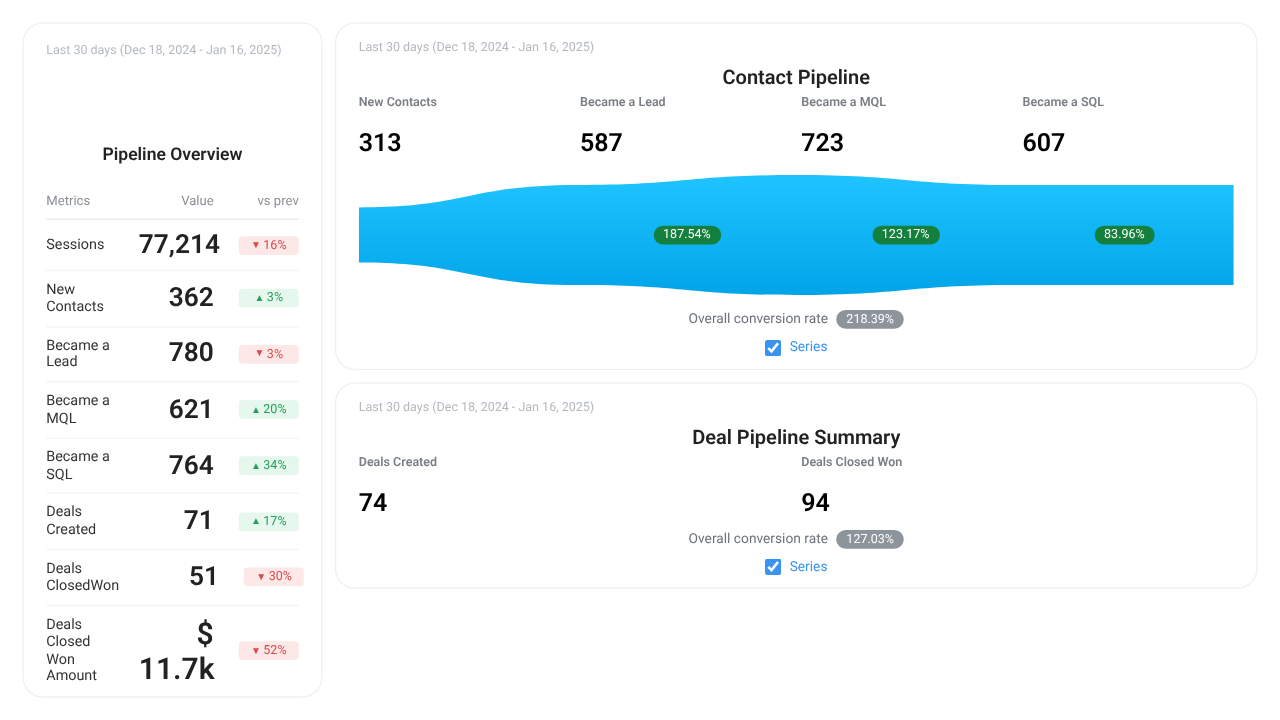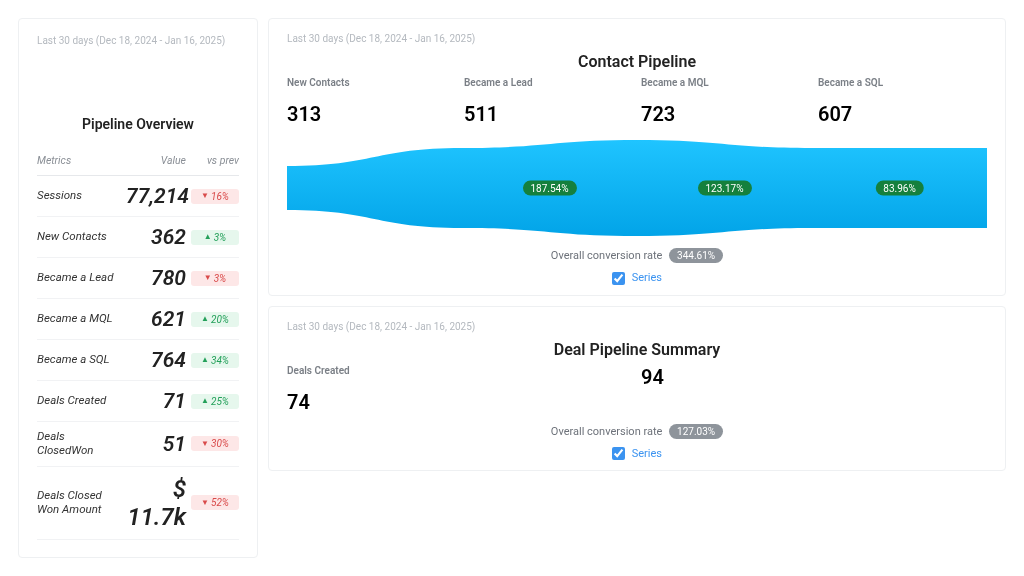--- a/index.html
+++ b/index.html
@@ -9,36 +9,35 @@
     width: 1024px;
     height: 576px;
     display: flex;
     gap: 10px;
     padding: 18px;
     color: #222;
   }
   .card {
     background: #fff;
     border: 1px solid #eef0f2;
-    border-radius: 4px;
+    border-radius: 16px;
     padding: 16px 18px;
   }
   .sidebar { width: 240px; flex: 0 0 240px; display: flex; flex-direction: column; }
   .main { flex: 1; display: flex; flex-direction: column; gap: 10px; }
   .date-range { font-size: 10px; color: #b4b9bf; margin-bottom: 8px; }
   .sidebar .date-range { margin-bottom: 70px; }
   .overview-title { font-size: 14px; font-weight: 600; text-align: center; margin-bottom: 14px; }
   .overview-header, .overview-row {
     display: grid;
     grid-template-columns: 1fr 60px 48px;
     align-items: center;
-    gap: 5px;
+    gap: 20px;
     padding: 8px 0;
     border-bottom: 1px solid #f1f2f4;
-    font-style: italic;
   }
   .overview-header { border-bottom: 1px solid #e6e8eb; }
   .overview-header span { font-size: 10.5px; color: #8a8f96; }
   .overview-header .hv { text-align: right; }
   .overview-header .hp { text-align: right; }
   .metric-label { font-size: 11.5px; color: #333; line-height: 1.2; }
   .metric-value { font-size: 21px; font-weight: 600; text-align: right; color: #222; }
   .metric-value.amount { font-size: 24px; text-align: right; }
   .delta {
     font-size: 10px;
@@ -137,21 +136,21 @@
         <div class="delta up">
           <span class="tri">▲</span>
           <span>34%</span>
         </div>
       </div>
       <div class="overview-row">
         <div class="metric-label">Deals Created</div>
         <div class="metric-value">71</div>
         <div class="delta up">
           <span class="tri">▲</span>
-          <span>25%</span>
+          <span>17%</span>
         </div>
       </div>
       <div class="overview-row">
         <div class="metric-label">Deals ClosedWon</div>
         <div class="metric-value">51</div>
         <div class="delta down">
           <span class="tri">▼</span>
           <span>30%</span>
         </div>
       </div>
@@ -171,21 +170,21 @@
   <div class="panel card">
     <div class="date-range">Last 30 days (Dec 18, 2024 - Jan 16, 2025)</div>
     <div class="panel-title">Contact Pipeline</div>
     <div class="stage-row" id="contact-stages">
         <div class="stage">
           <div class="stage-label">New Contacts</div>
           <div class="stage-value">313</div>
         </div>
         <div class="stage">
           <div class="stage-label">Became a Lead</div>
-          <div class="stage-value">511</div>
+          <div class="stage-value">587</div>
         </div>
         <div class="stage">
           <div class="stage-label">Became a MQL</div>
           <div class="stage-value">723</div>
         </div>
         <div class="stage">
           <div class="stage-label">Became a SQL</div>
           <div class="stage-value">607</div>
         </div>
       </div>
@@ -209,39 +208,40 @@
           C270,98 270,90 180,90
           C90,90 90,72 0,72
           Z"></path>
       </svg>
       <span class="conv-badge" style="left:37.5%; top:50%;">187.54%</span>
       <span class="conv-badge" style="left:62.5%; top:50%;">123.17%</span>
       <span class="conv-badge" style="left:87.5%; top:50%;">83.96%</span>
     </div>
     <div class="overall-line">
       <span>Overall conversion rate</span>
-      <span class="overall-badge">344.61%</span>
+      <span class="overall-badge">218.39%</span>
     </div>
     <div class="legend">
       <label>
         <input type="checkbox" checked="" style="">
         <span>Series</span>
       </label>
     </div>
   </div>
 
   <div class="panel card">
     <div class="date-range">Last 30 days (Dec 18, 2024 - Jan 16, 2025)</div>
     <div class="panel-title">Deal Pipeline Summary</div>
     <div class="stage-row" id="deal-stages">
         <div class="stage">
           <div class="stage-label">Deals Created</div>
           <div class="stage-value">74</div>
         </div>
         <div class="stage">
+          <div class="stage-label">Deals Closed Won</div>
           <div class="stage-value">94</div>
         </div>
       </div>
     <div class="overall-line">
       <span>Overall conversion rate</span>
       <span class="overall-badge">127.03%</span>
     </div>
     <div class="legend">
       <label>
         <input type="checkbox" checked="" style="">

